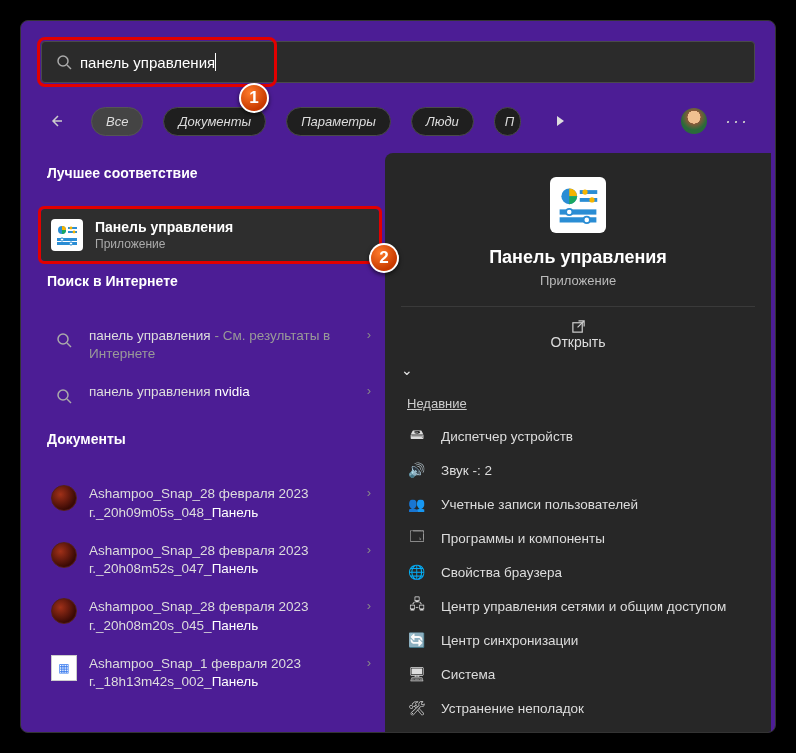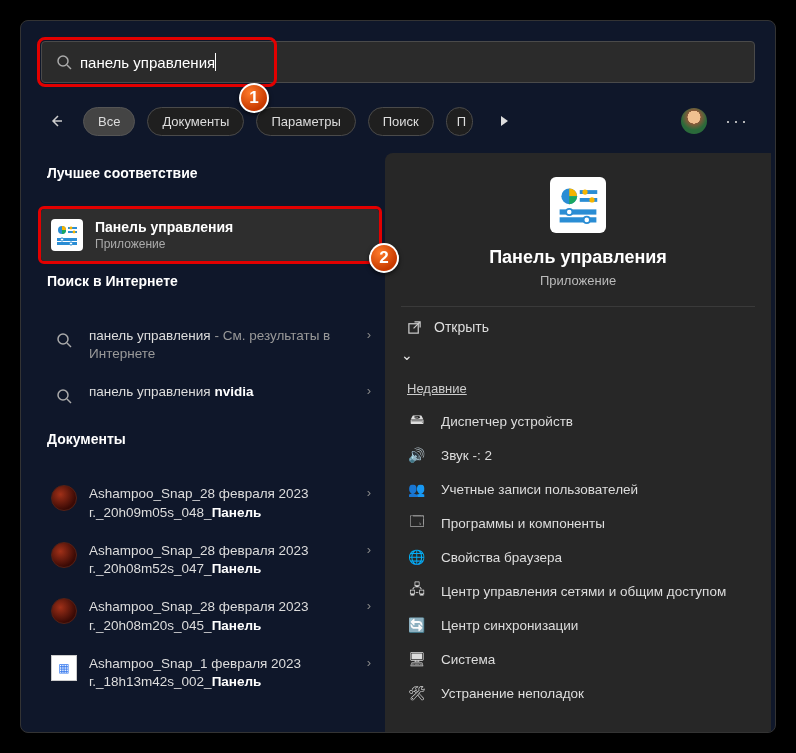--- a/index.html
+++ b/index.html
@@ -9,21 +9,21 @@
   font-size: 14px;
   color: #e6e6e6;
   width: 796px;
   height: 753px;
   overflow: hidden;
   position: relative;
 }
 .panel {
   position: absolute;
   inset: 20px;
-  background: #0f172a;
+  background: #4c1d95;
   border-radius: 8px;
   border: 1px solid #333;
   overflow: hidden;
 }
 .search-wrap {
   position: absolute;
   top: 20px; left: 20px; right: 20px;
   height: 42px;
   background: #2b2b2b;
   border: 1px solid #4a4a4a;
@@ -50,21 +50,22 @@
   border: 3px solid #e20000;
   border-radius: 8px;
   pointer-events: none;
 }
 .filters {
   position: absolute;
   top: 80px; left: 20px; right: 20px;
   height: 40px;
   display: flex;
   align-items: center;
-  gap: 12px;
+  gap: 20px;
+  font-style: italic;
 }
 .back-btn {
   width: 30px; height: 30px;
   display: flex; align-items: center; justify-content: center;
   color: #bbb;
   border-radius: 4px;
 }
 .pill {
   padding: 6px 14px;
   border: 1px solid #4a4a4a;
@@ -163,21 +164,21 @@
   font-size: 13px;
 }
 .row-icon {
   width: 26px; height: 26px;
   display: flex; align-items: center; justify-content: center;
   flex: none;
   color: #ccc;
 }
 .row-text { font-size: 13.5px; line-height: 1.35; color: #ddd; }
 .row-text .dim { color: #999; }
-.row-text b { color: #fff; font-weight: 700; }
+.row-text b { color: #fff; font-weight: 400; }
 .doc-icon {
   width: 26px; height: 26px;
   border-radius: 50%;
   background: radial-gradient(circle at 35% 35%, #a03018, #3a0a05 70%);
   border: 1px solid #552015;
 }
 .photo-icon {
   width: 26px; height: 26px;
   background: #fff;
   border: 1px solid #ccc;
@@ -209,25 +210,26 @@
   width: 56px; height: 56px;
   background: #fff;
   border-radius: 6px;
   display: flex; align-items: center; justify-content: center;
   margin-bottom: 14px;
 }
 .big-cp svg { width: 42px; height: 42px; }
 .r-title { font-size: 18px; font-weight: 600; color: #fff; }
 .r-sub { font-size: 13px; color: #bbb; margin-top: 5px; }
 .r-action {
-  display: flex; align-items: center; gap: 12px;
+  display: flex; align-items: center; gap: 0;
   padding: 12px 6px;
   border-top: 1px solid #3a3a3a;
   color: #ddd;
   font-size: 14px;
+  flex-direction: column;
 }
 .r-sec-head {
   font-size: 13px;
   color: #ccc;
   padding: 18px 6px 8px;
   text-decoration: underline;
 }
 .r-row {
   display: flex; align-items: center; gap: 14px;
   padding: 7px 6px;
@@ -258,21 +260,21 @@
 
   <div class="filters">
     <div class="back-btn">
       <svg width="16" height="16" viewBox="0 0 16 16" fill="none" stroke="#ccc" stroke-width="1.5">
           <path d="M10 3 L5 8 L10 13 M5 8 H14"></path>
         </svg>
     </div>
     <div class="pill active">Все</div>
     <div class="pill">Документы</div>
     <div class="pill">Параметры</div>
-    <div class="pill">Поиск</div>
+    <div class="pill">Люди</div>
     <div class="pill trunc">П</div>
     <div class="play">
       <svg width="12" height="12" viewBox="0 0 12 12">
           <path d="M3 1 L10 6 L3 11 Z" fill="#ddd"></path>
         </svg>
     </div>
     <div class="filters-right">
       <div class="avatar"></div>
       <div class="more">···</div>
     </div>

